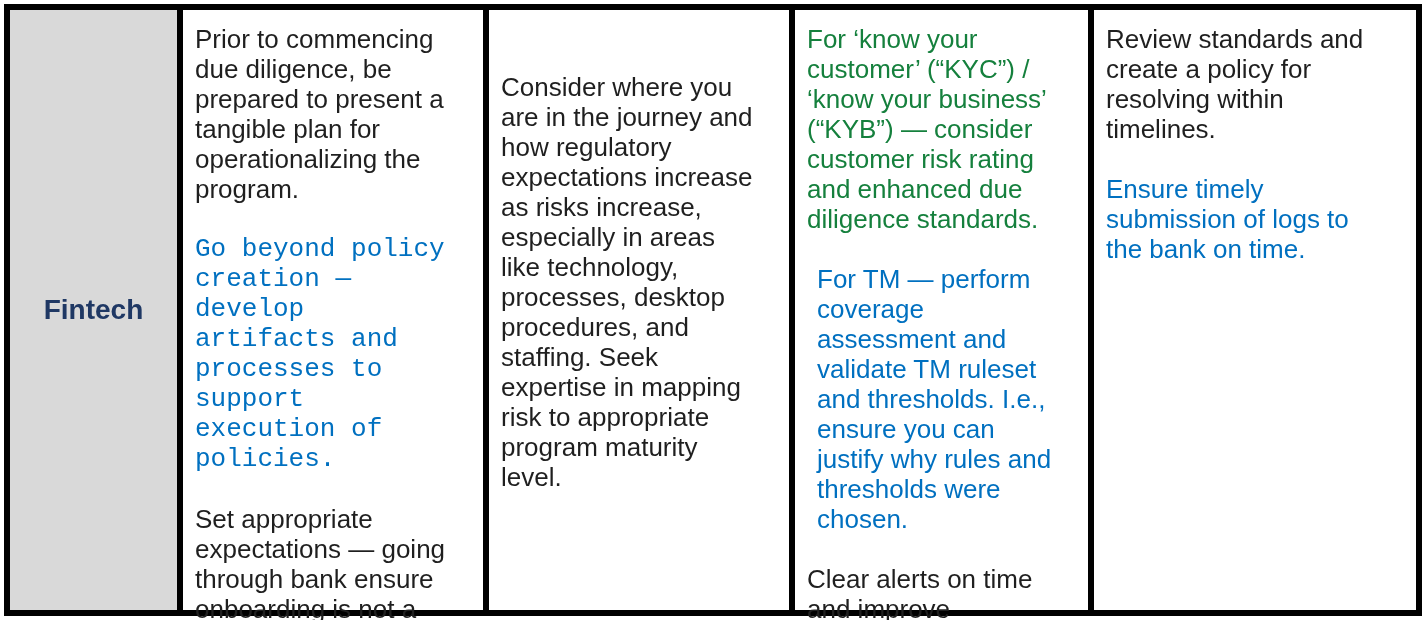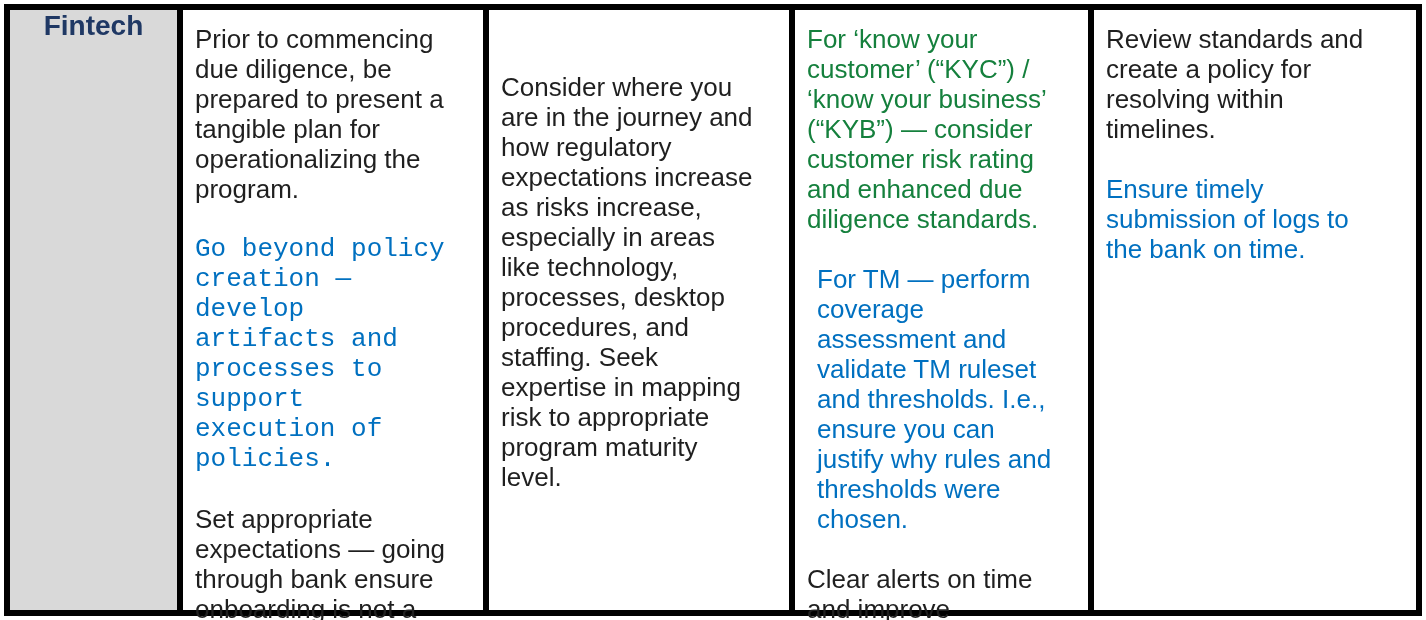--- a/index.html
+++ b/index.html
@@ -27,21 +27,21 @@
     font-size: 26px;
     line-height: 30px;
     letter-spacing: 0;
   }
   .cell + .cell {
     border-left: 6px solid #000000;
   }
   .header-cell {
     flex: 0 0 167px;
     display: flex;
-    align-items: flex-start;
+    align-items: center;
     justify-content: center;
     padding: 0;
     text-align: center;
   }
   .header-label {
     font-size: 28px;
     font-weight: bold;
     line-height: 32px;
   }
   .col-2 { flex: 0 0 306px; }

